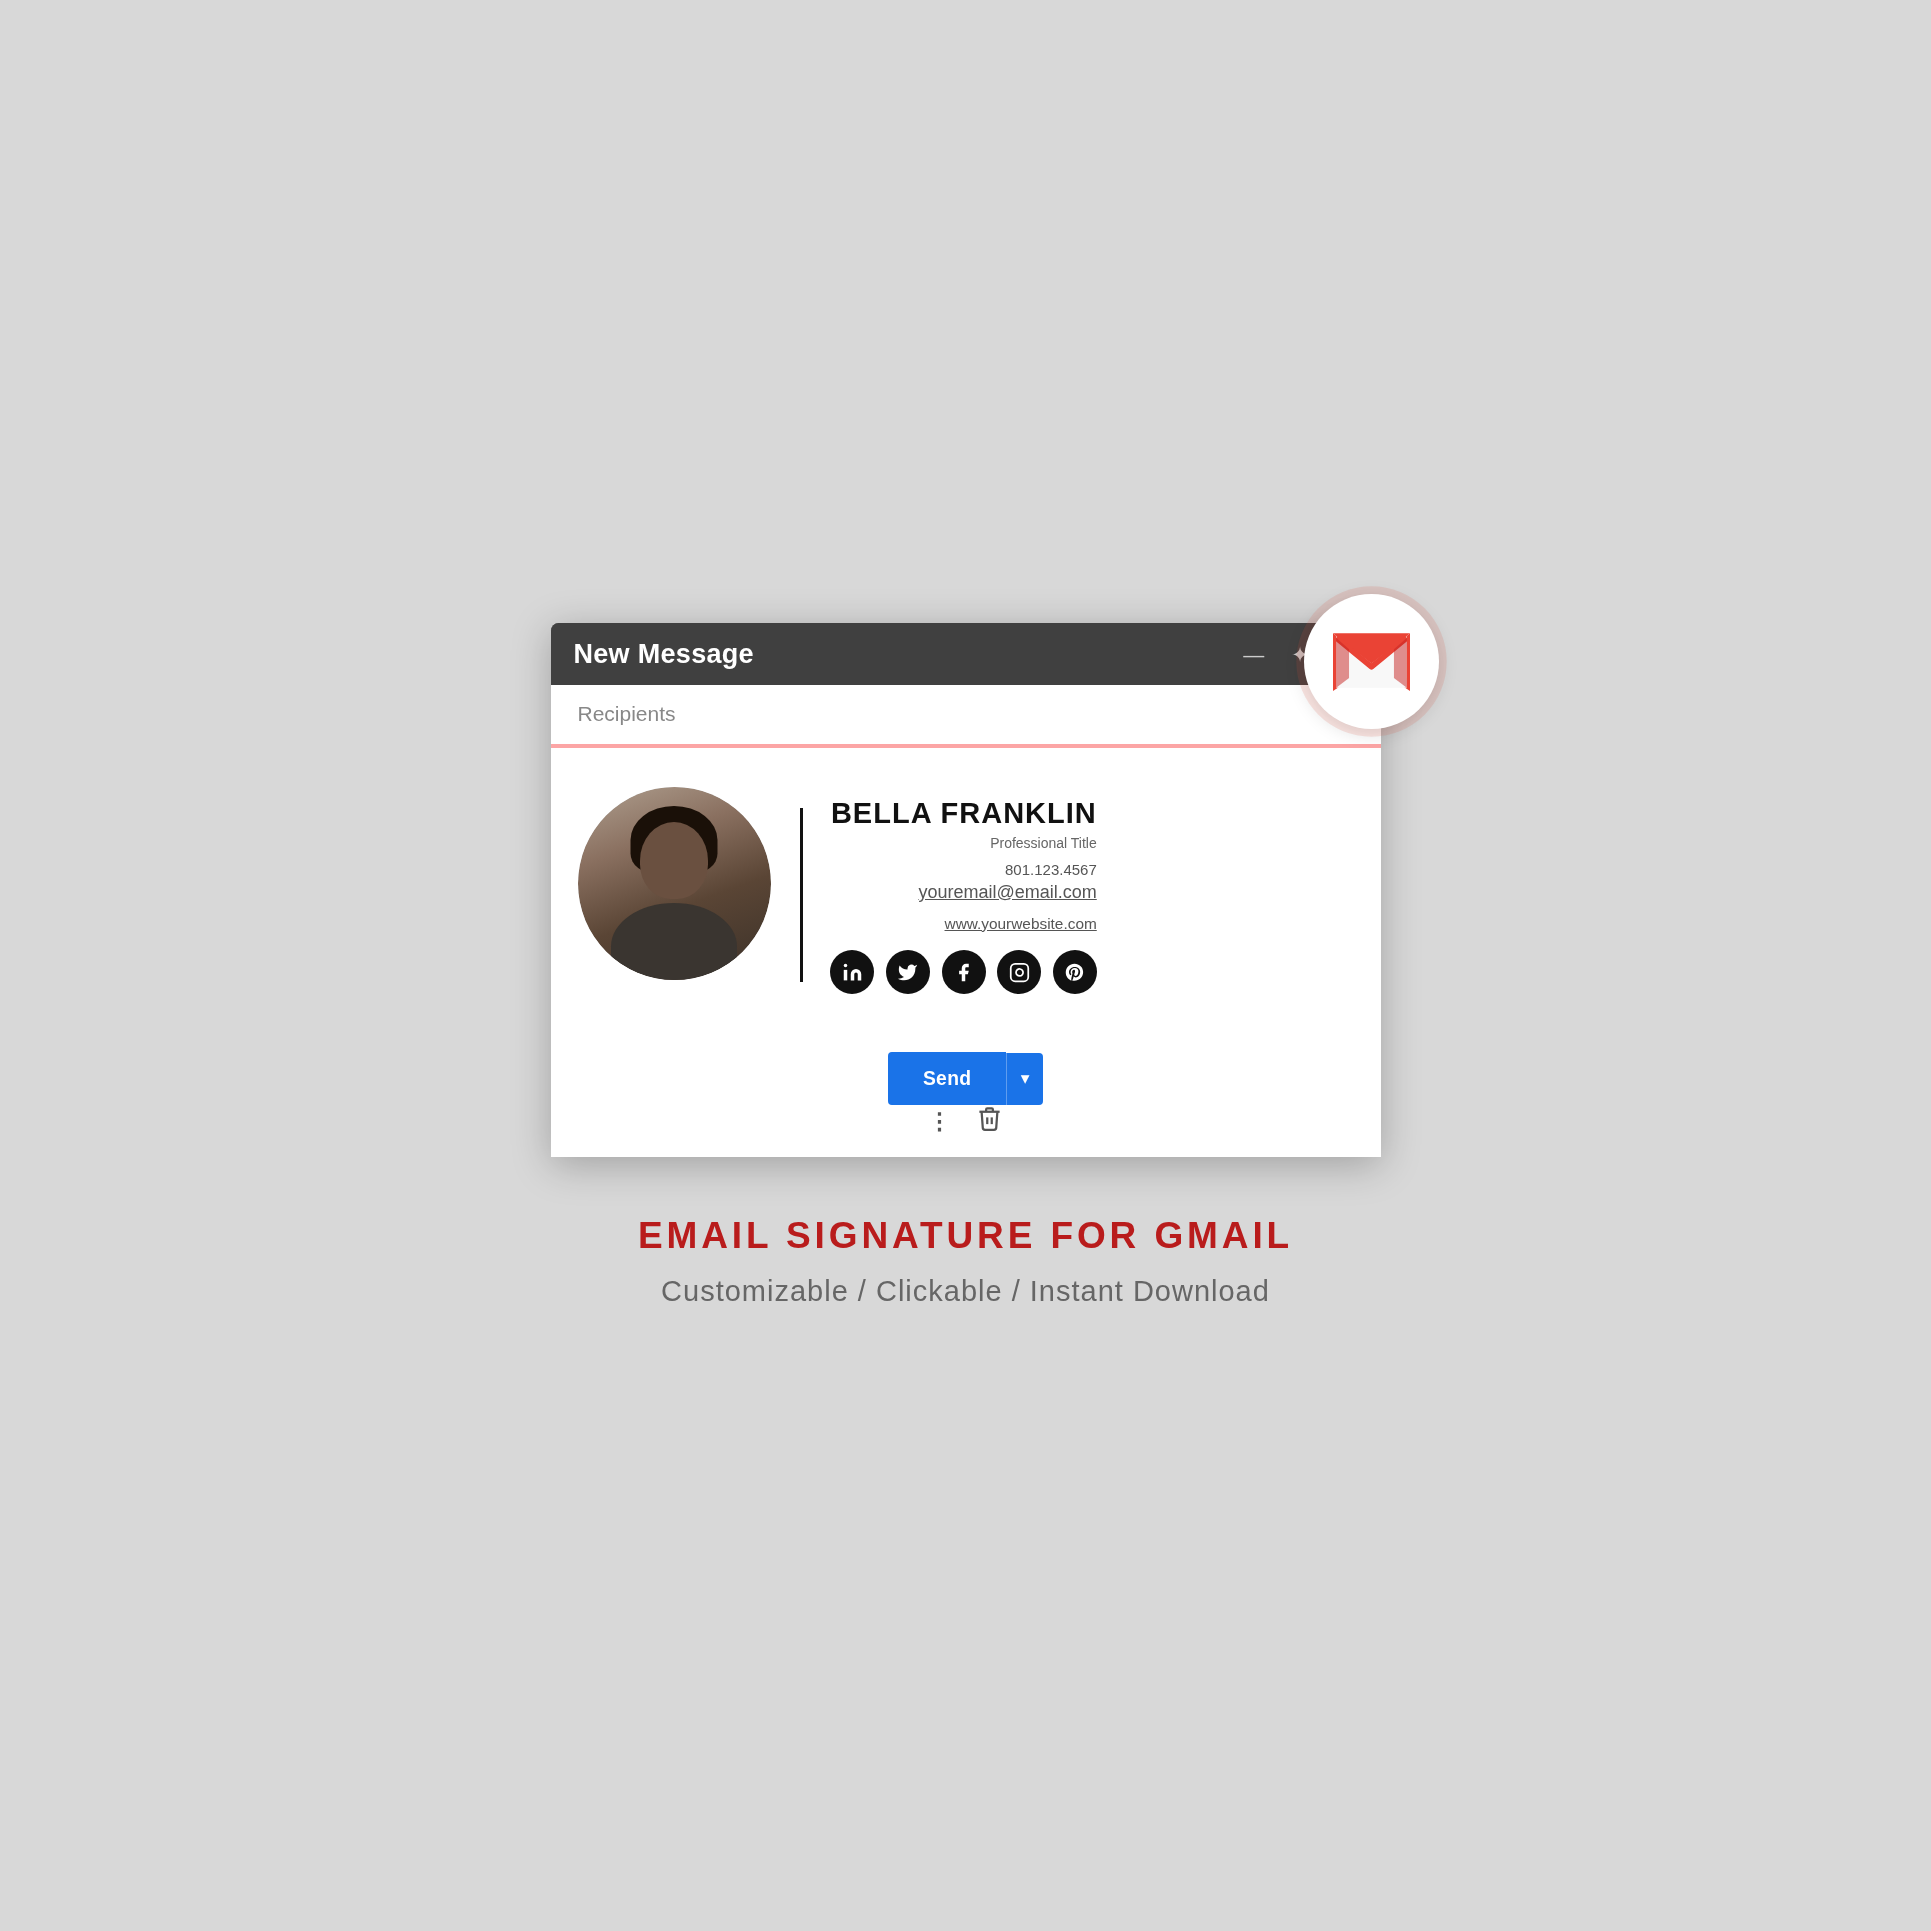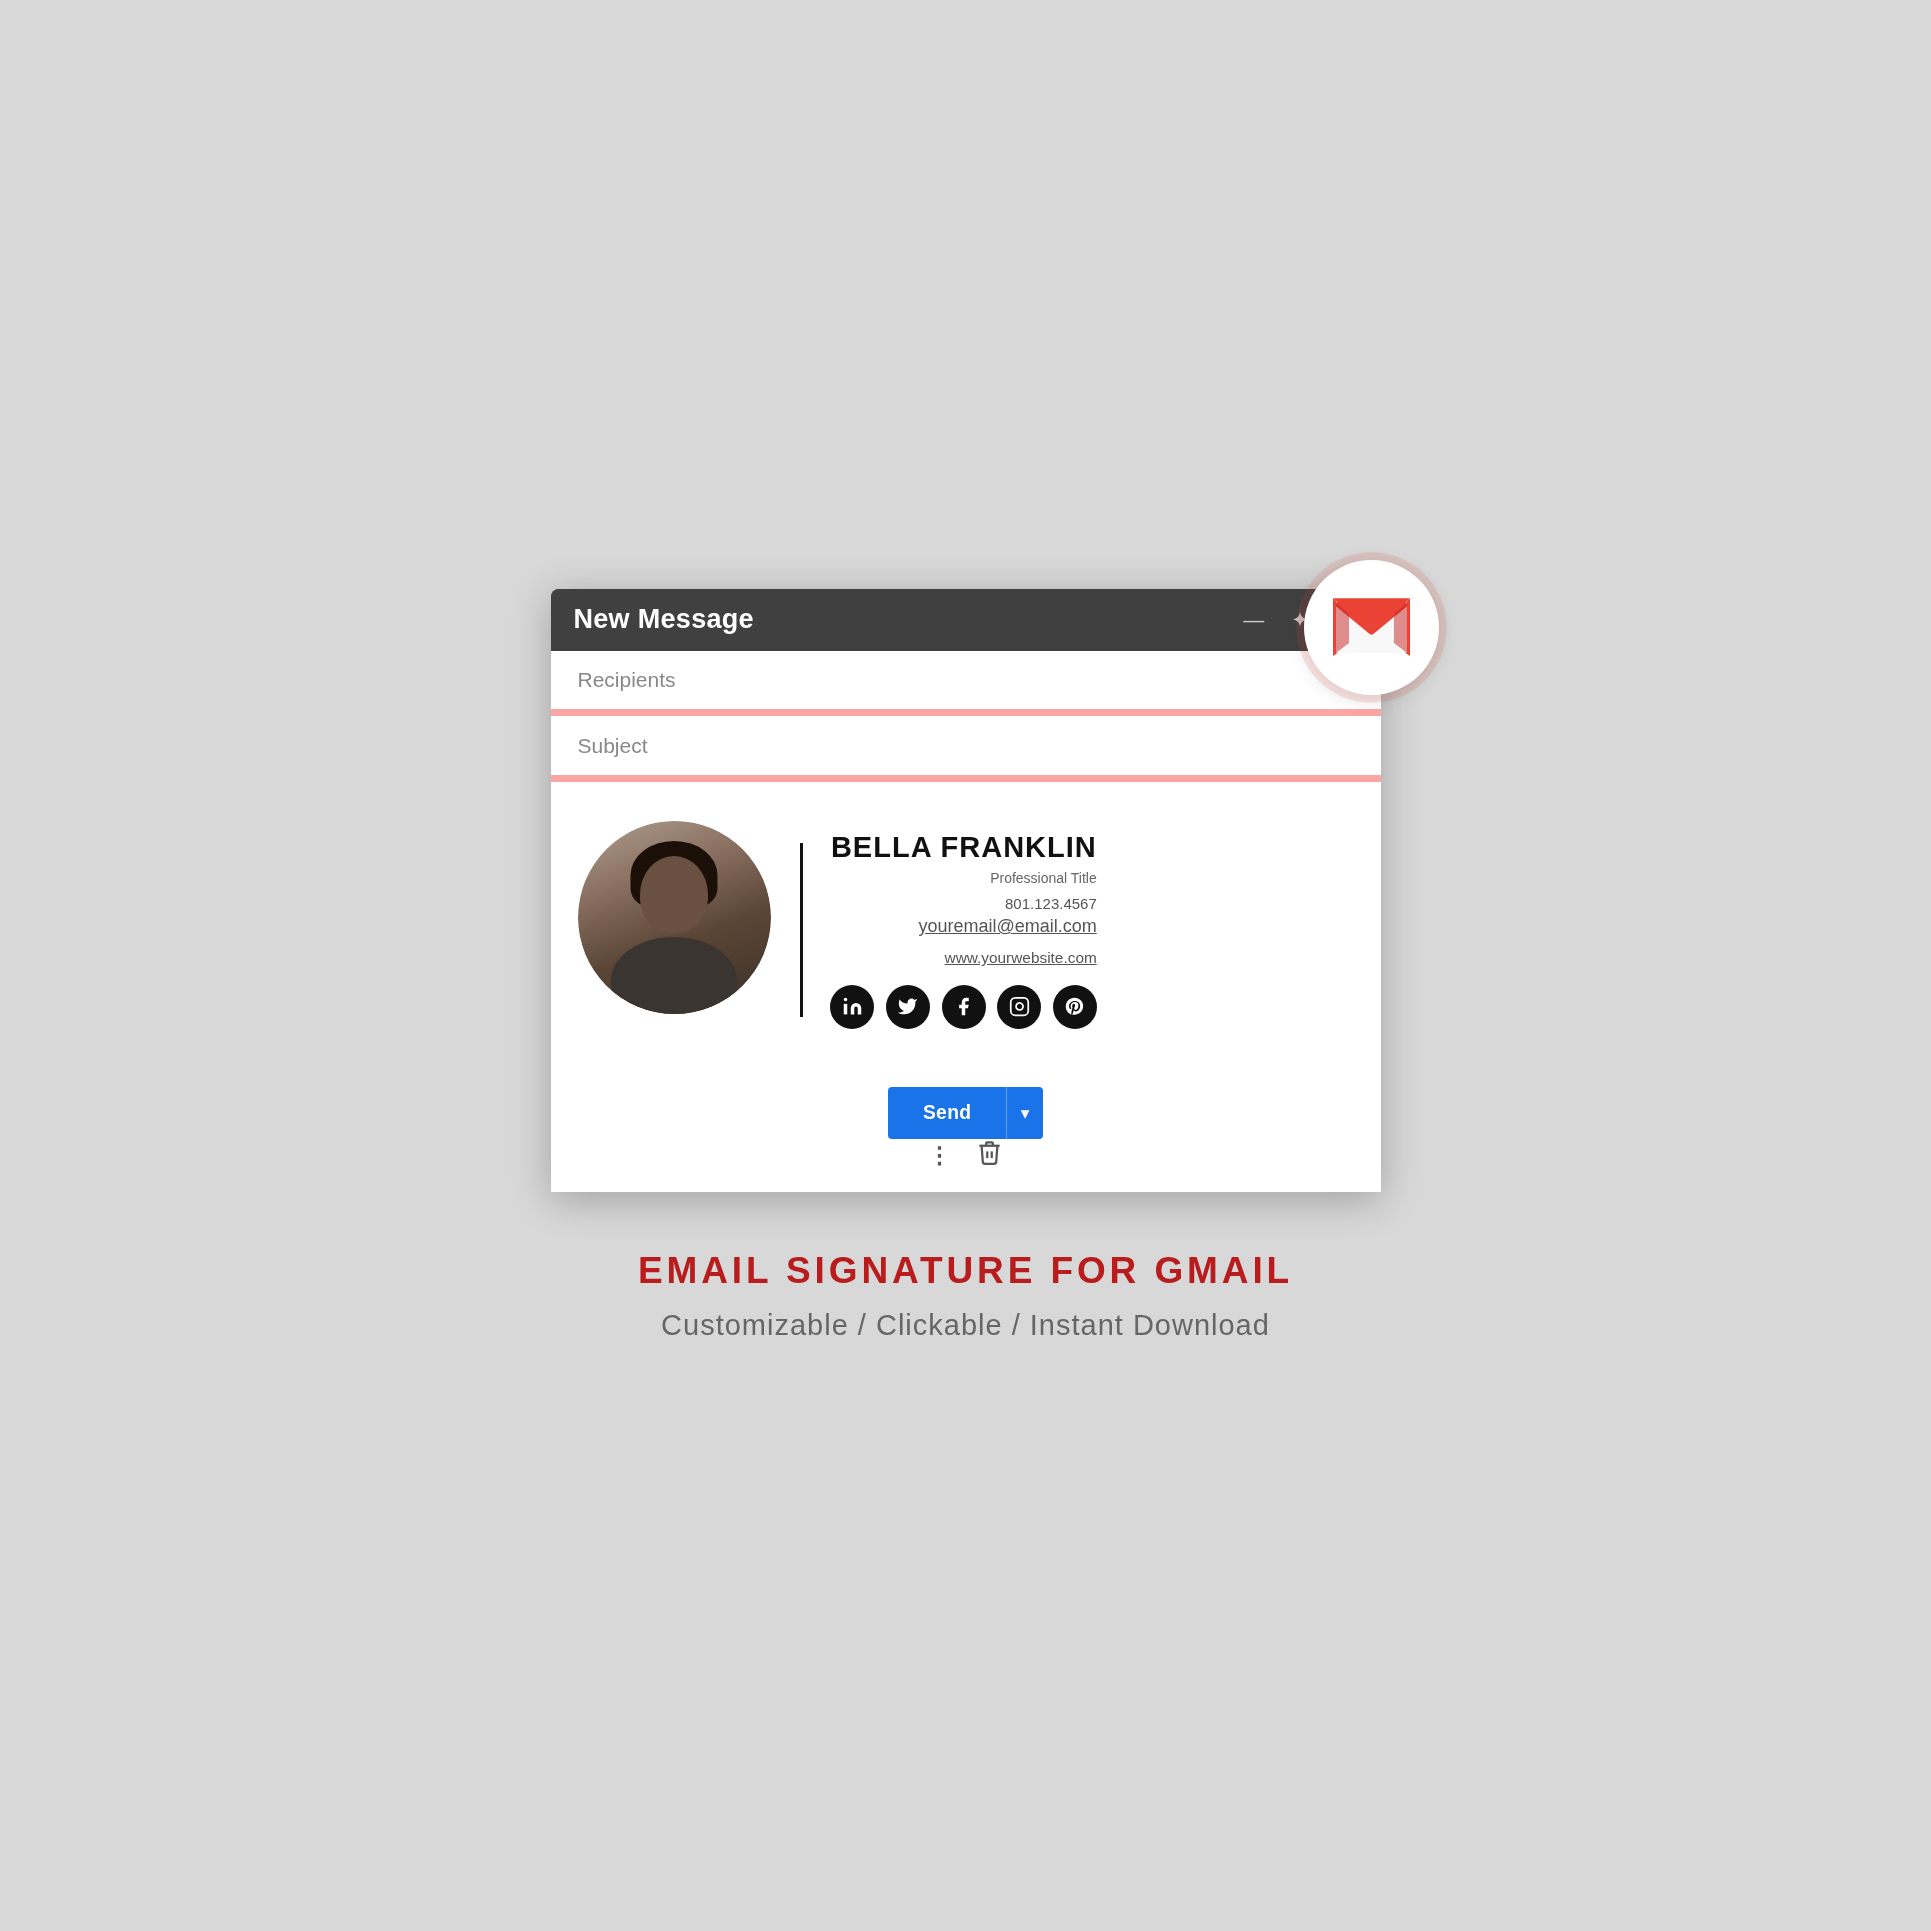--- a/index.html
+++ b/index.html
@@ -87,21 +87,21 @@
       height: 58px;
     }
 
     
     .compose-body {
       background: #fff;
     }
 
     .field-row {
       padding: 17.4px 27px;
-      border-bottom: 7px solid #fca5a5;
+      border-bottom: 4px solid #fca5a5;
     }
 
     .field-label {
       font-size: 21px;
       color: #888;
       font-weight: 400;
     }
 
     
     .signature-area {
@@ -355,23 +355,20 @@
         <button class="title-bar-btn">✕</button>
       </div>
     </div>
 
     <div class="compose-body">
 
       <div class="field-row">
         <span class="field-label">Recipients</span>
       </div>
 
-      <div class="field-row">
-        <span class="field-label">Subject</span>
-      </div>
 
       <div class="signature-area">
         <div class="signature-card">
 
           <div class="sig-avatar">
             <div class="sig-avatar-inner">
               <div class="avatar-hair"></div>
               <div class="avatar-face"></div>
               <div class="avatar-body"></div>
             </div>

